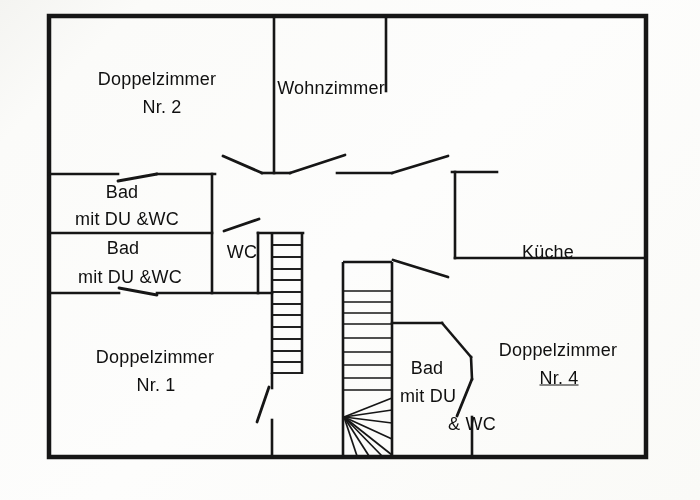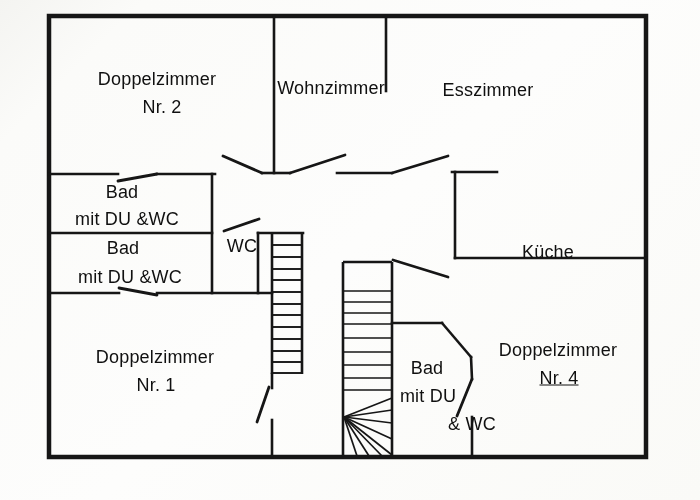--- a/index.html
+++ b/index.html
@@ -130,29 +130,28 @@
         <line x1="344" y1="417" x2="357" y2="456"></line>
       </g>
     </g>
   </svg>
 
   <div class="room-label" style="left:157px; top:79px;">Doppelzimmer</div>
   <div class="room-label" style="left:162px; top:107px;">Nr. 2</div>
 
   <div class="room-label" style="left:331px; top:88px;">Wohnzimmer</div>
 
-  <div class="room-label" style="left:488px; top:90px;">Esszimmer</div>
 
   <div class="room-label" style="left:122px; top:192px;">Bad</div>
   <div class="room-label" style="left:127px; top:219px;">mit DU &amp;WC</div>
 
   <div class="room-label" style="left:123px; top:248px;">Bad</div>
   <div class="room-label" style="left:130px; top:277px;">mit DU &amp;WC</div>
 
-  <div class="room-label" style="left:242px; top:246px;">WC</div>
+  <div class="room-label" style="left:242px; top:252px;">WC</div>
 
   <div class="room-label" style="left:548px; top:210px;margin-top:42px;">Küche</div>
 
   <div class="room-label" style="left:155px; top:357px;">Doppelzimmer</div>
   <div class="room-label" style="left:156px; top:385px;">Nr. 1</div>
 
   <div class="room-label" style="left:558px; top:350px;">Doppelzimmer</div>
   <div class="room-label" style="left:559px; top:378px;text-decoration:underline;">Nr. 4</div>
 
   <div class="room-label" style="left:427px; top:368px;">Bad</div>

